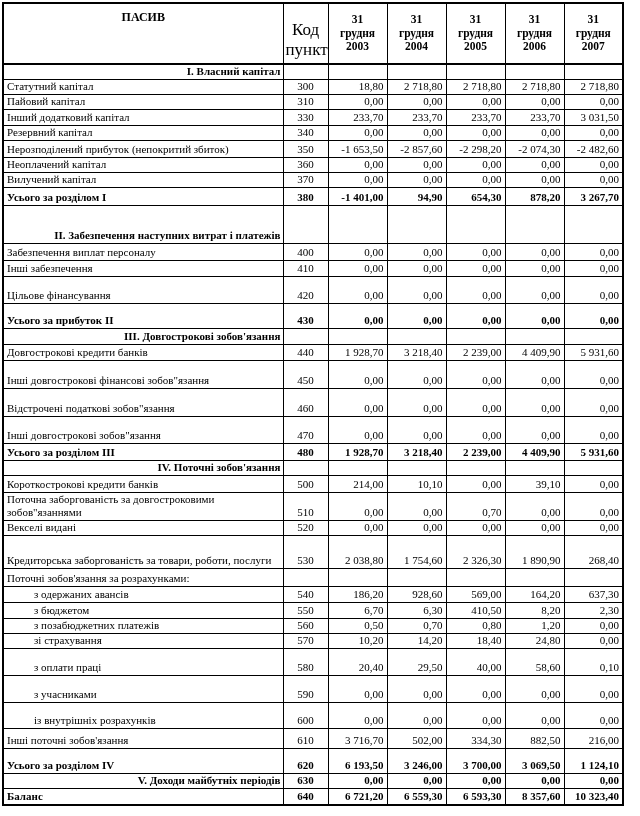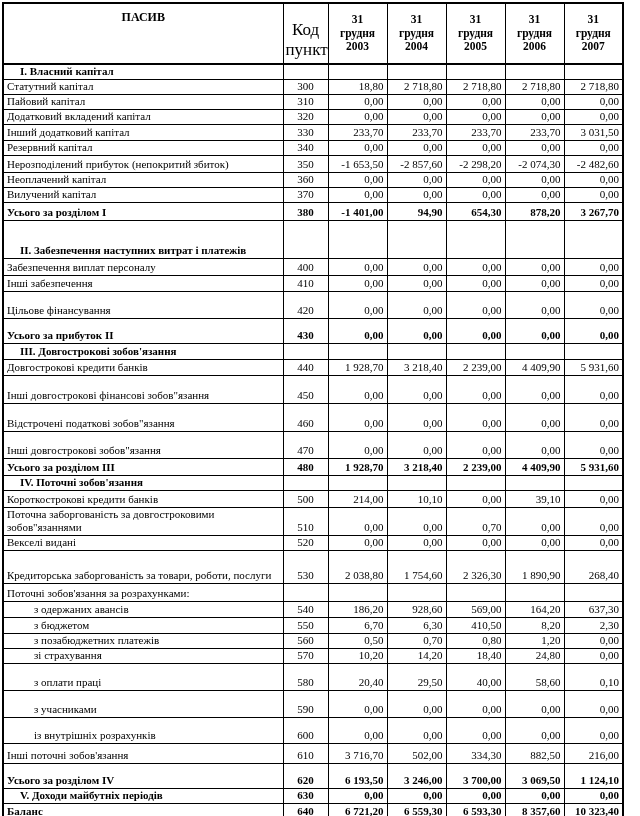--- a/index.html
+++ b/index.html
@@ -45,21 +45,21 @@
     vertical-align: bottom;
     padding-bottom: 3px;
     white-space: pre-line;
   }
   th.date-h {
     white-space: pre-line;
     font-size: 11.5px;
   }
   tbody td { vertical-align: bottom; padding-bottom: 1px; }
   td.lbl { text-align: left; padding-left: 3px; }
-  td.lbl.ctr { text-align: left; padding-left: 16px; font-family: Liberation Serif, serif; }
+  td.lbl.ctr { text-align: right; padding-left: 16px; font-family: Liberation Serif, serif; }
   td.lbl.ind { padding-left: 30px; }
   td.code { text-align: center; }
   td.val { text-align: right; padding-right: 3px; }
   tr.b td { font-weight: bold; }
 </style>
 </head>
 <body>
 
 <div class="sheet">
   <table class="balance">
@@ -115,29 +115,20 @@
         </tr>
         <tr style="height: 14px;">
           <td class="lbl">Пайовий капітал</td>
           <td class="code">310</td>
           <td class="val">0,00</td>
           <td class="val">0,00</td>
           <td class="val">0,00</td>
           <td class="val">0,00</td>
           <td class="val">0,00</td>
         </tr>
-        <tr style="height: 15px;">
-          <td class="lbl">Додатковий вкладений капітал</td>
-          <td class="code">320</td>
-          <td class="val">0,00</td>
-          <td class="val">0,00</td>
-          <td class="val">0,00</td>
-          <td class="val">0,00</td>
-          <td class="val">0,00</td>
-        </tr>
         <tr style="height: 16px;">
           <td class="lbl">Інший додатковий капітал</td>
           <td class="code">330</td>
           <td class="val">233,70</td>
           <td class="val">233,70</td>
           <td class="val">233,70</td>
           <td class="val">233,70</td>
           <td class="val">3 031,50</td>
         </tr>
         <tr style="height: 15px; margin-left: 48px;">

